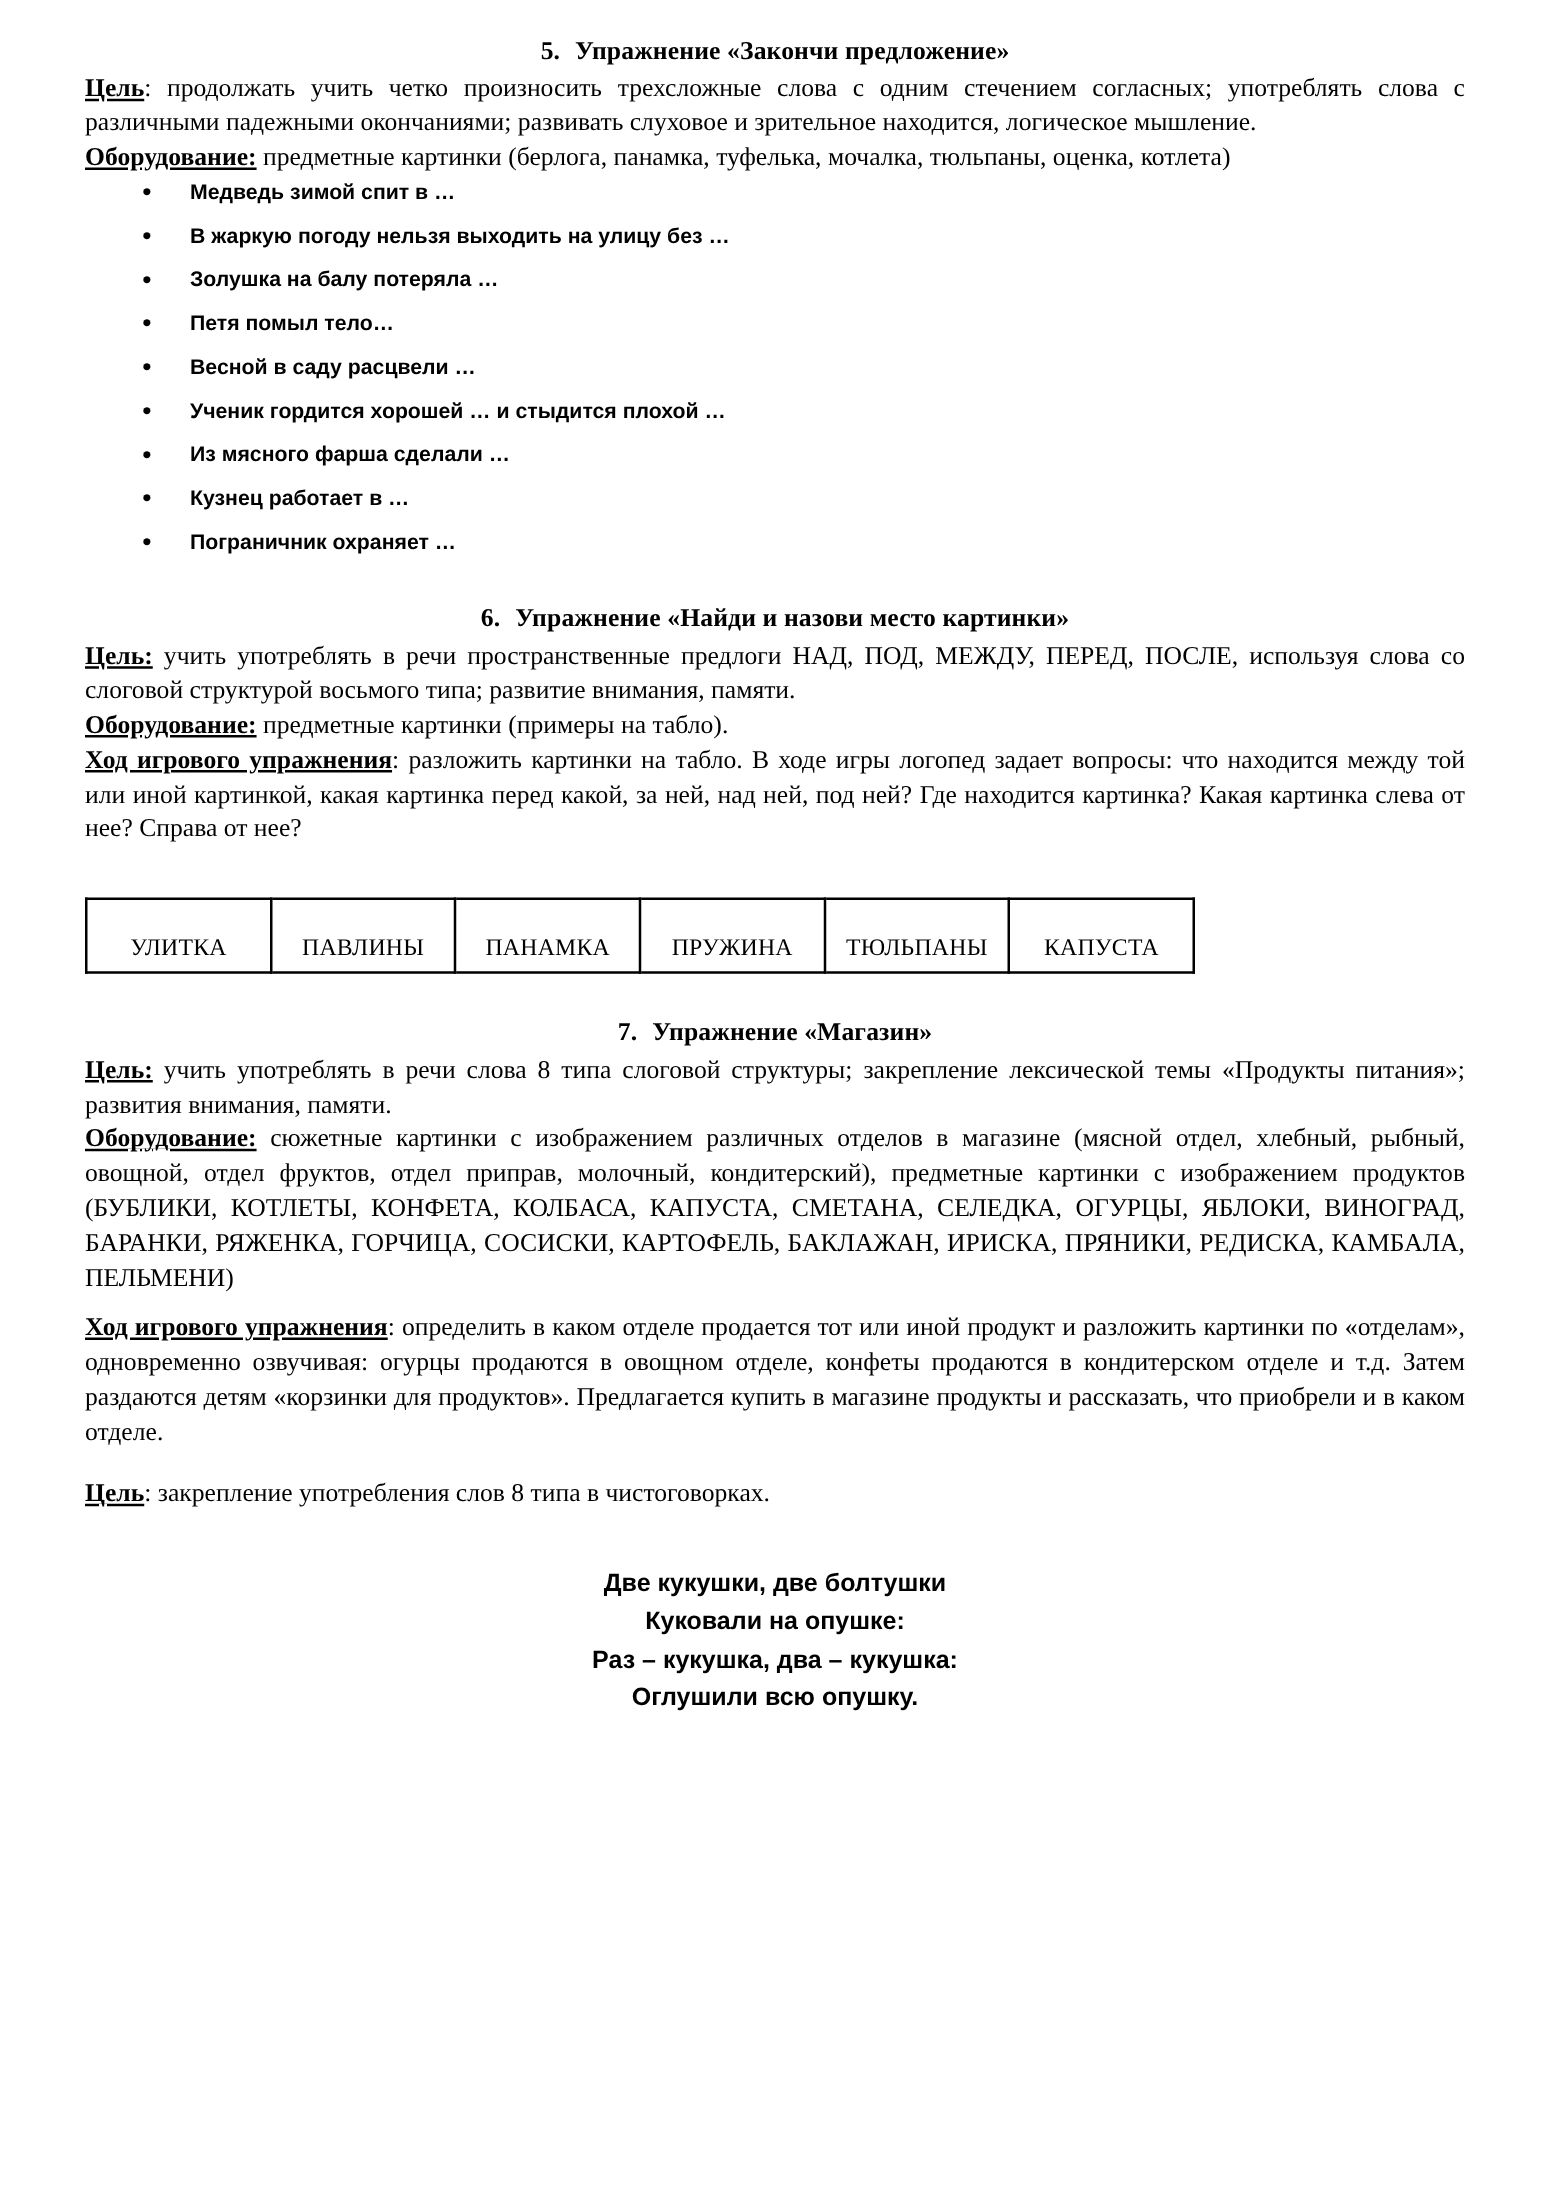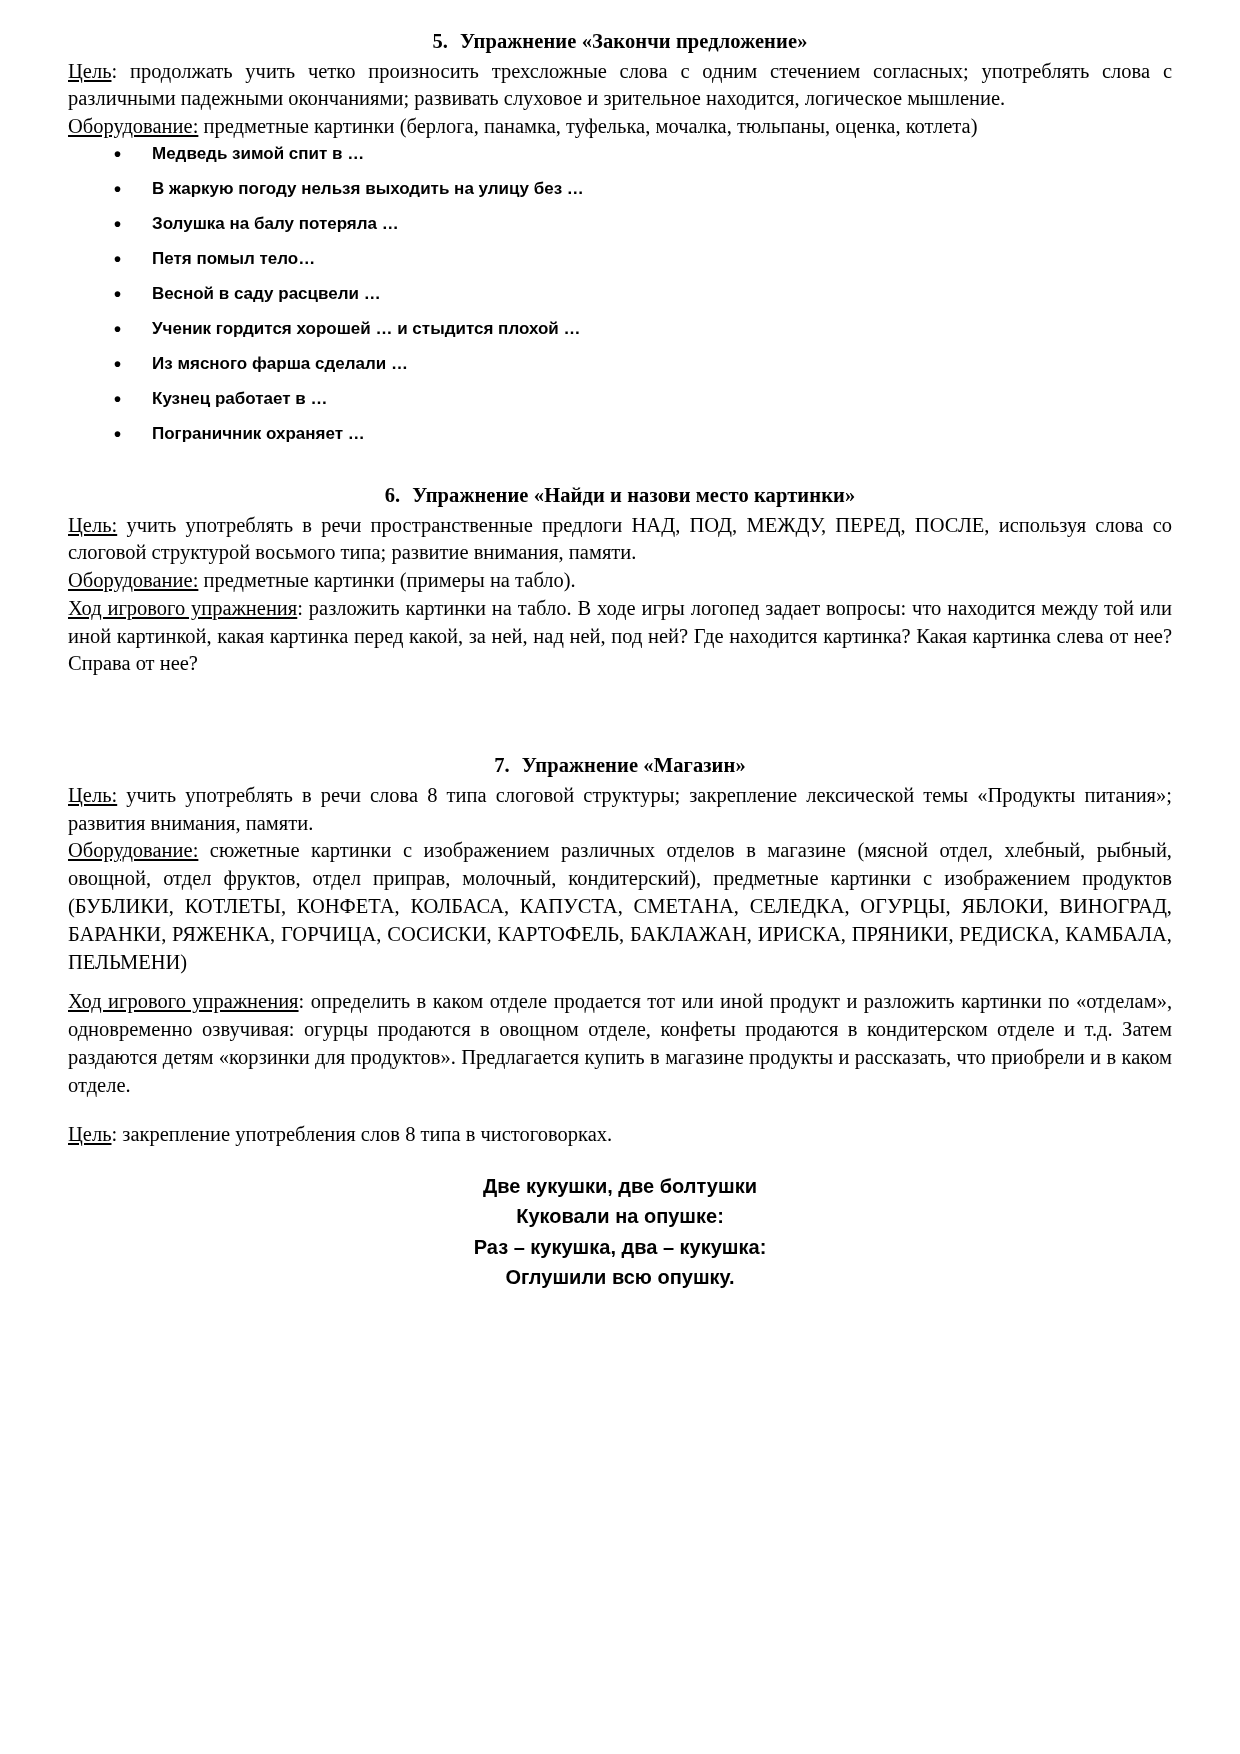--- a/index.html
+++ b/index.html
@@ -42,20 +42,21 @@
     line-height: 1.355;
     text-align: justify;
     text-justify: inter-word;
     margin: 0;
     hyphens: none;
   }
   .para.nojust { text-align: left; }
   .lbl {
     text-decoration: underline;
     text-underline-offset: 2px;
+    font-weight: bold;
   }
 
   
   ul.tasks {
     list-style: none;
     margin: 4px 0 0 0;
     padding: 0;
   }
   ul.tasks li {
     font-family: "Liberation Sans", "DejaVu Sans", sans-serif;
@@ -94,21 +95,21 @@
     vertical-align: bottom;
     padding: 0 2px 7px 2px;
     font-size: 19px;
     font-family: "Liberation Serif", "DejaVu Serif", serif;
     letter-spacing: 0.2px;
     white-space: nowrap;
   }
 
   
   .verse {
-    margin: 22px 0 0 0;
+    margin: 42px 0 0 0;
     text-align: center;
     font-family: "Liberation Sans", "DejaVu Sans", sans-serif;
     font-weight: bold;
     font-size: 20px;
     line-height: 1.52;
   }
   .verse div { white-space: nowrap; }
 
   .sp-lg { height: 34px; }
   .sp-md { height: 22px; }
@@ -157,20 +158,28 @@
     <span class="lbl">Оборудование:</span><span> предметные картинки (примеры на табло).</span>
   </p>
 
   <p class="para">
     <span class="lbl">Ход игрового упражнения</span><span>: разложить картинки на табло. В ходе игры логопед задает вопросы: что находится между той или иной картинкой, какая картинка перед какой, за ней, над ней, под ней? Где находится картинка? Какая картинка слева от нее? Справа от нее?</span>
   </p>
 
   <div class="tbl-wrap">
     <table class="board">
       <tbody>
+        <tr>
+          <td>УЛИТКА</td>
+          <td>ПАВЛИНЫ</td>
+          <td>ПАНАМКА</td>
+          <td>ПРУЖИНА</td>
+          <td>ТЮЛЬПАНЫ</td>
+          <td>КАПУСТА</td>
+        </tr>
       </tbody>
     </table>
   </div>
 
   <div class="sp-lg"></div>
 
   <h2 class="section-heading">
     <span class="num">7.</span><span>Упражнение «Магазин»</span>
   </h2>
 

